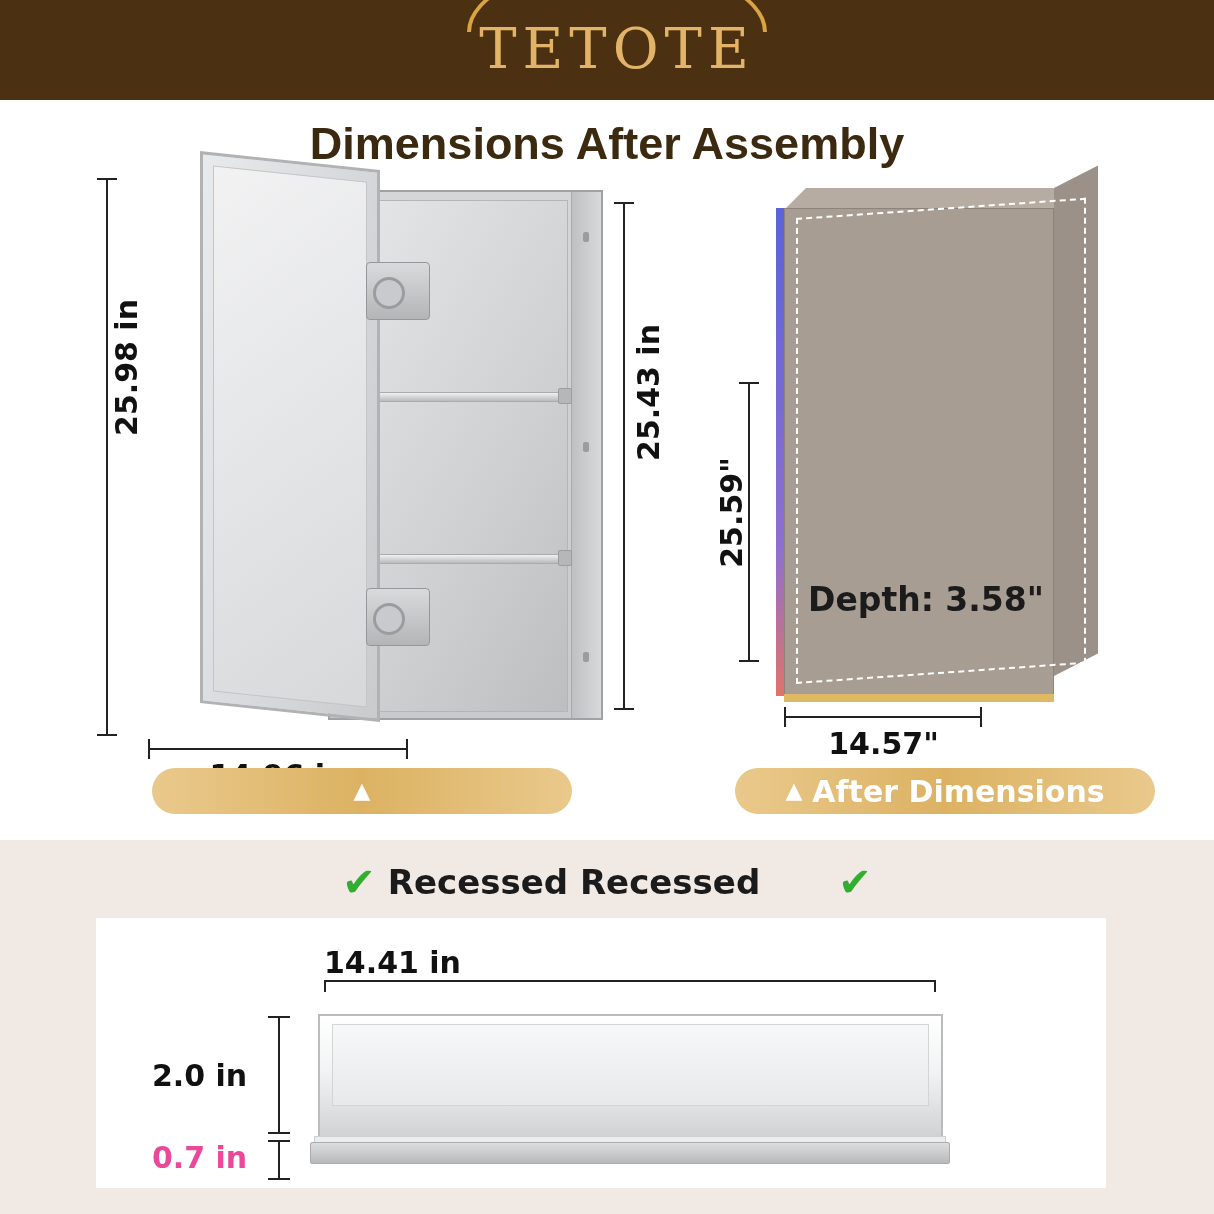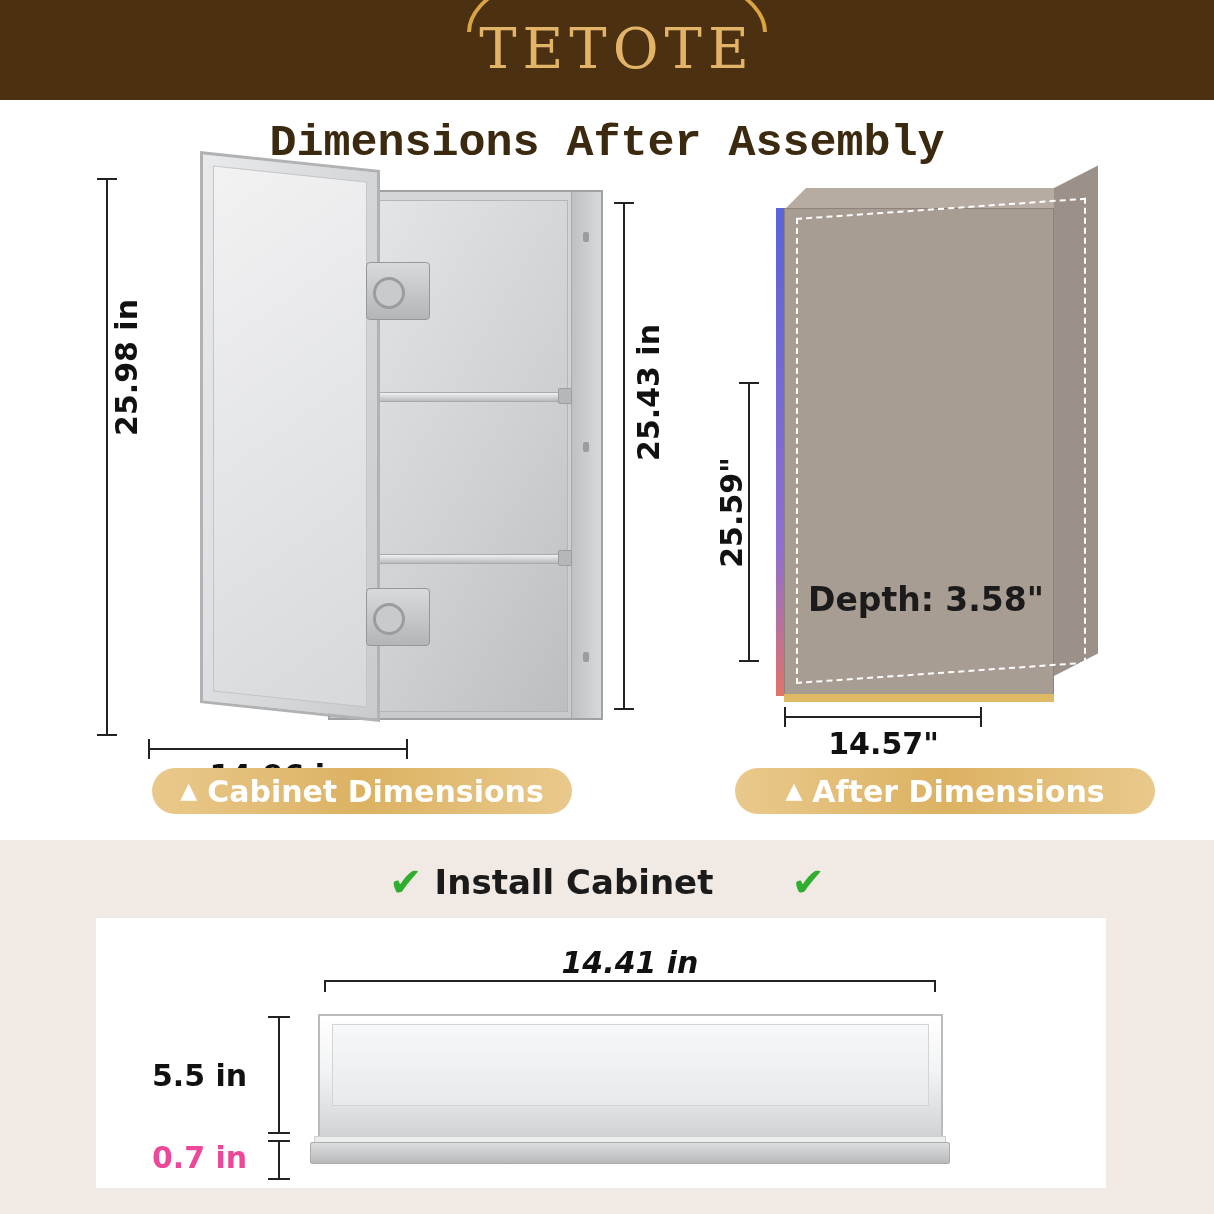--- a/index.html
+++ b/index.html
@@ -48,21 +48,21 @@
     letter-spacing: 6px;
     font-weight: 400;
   }
 
   
   .main-title {
     position: absolute;
     top: 118px;
     left: 0; right: 0;
     text-align: center;
-    font-family: Liberation Mono, monospace;
+    font-family: Liberation Sans, sans-serif;
     font-weight: bold;
     font-size: 45px;
     color: #3b2a10;
   }
 
   
   .top-section {
     position: absolute;
     top: 170px;
     left: 0;
@@ -502,27 +502,26 @@
     width: 2px; height: 22px;
     background: #222;
   }
   .dim-h-top::before { left: 0; }
   .dim-h-top::after { right: 0; }
   .dim-h-top-label {
     position: absolute;
     left: 228px;
     top: 28px;
     width: 612px;
-    text-align: center;
+    text-align: left;
     font-size: 30px;
     font-weight: bold;
     color: #111;
     background: #ffffff;
     line-height: 34px;
-    font-style: italic;
   }
   .dim-v-b1 {
     position: absolute;
     left: 182px;
     top: 98px;
     width: 2px;
     height: 118px;
     background: #222;
   }
   .dim-v-b1::before, .dim-v-b1::after {
@@ -627,48 +626,47 @@
     <div class="dim-v-cut"></div>
     <div class="dim-v-cut-label">25.59"</div>
 
     <div class="dim-h-cut"></div>
     <div class="dim-h-cut-label">14.57"</div>
   </div>
 </div>
 
 <div class="pill" id="pill-cabinet">
   <span class="tri">▲</span>
-  <span>Cabinet Dimensions</span>
 </div>
 <div class="pill" id="pill-cutout">
   <span class="tri">▲</span>
   <span>After Dimensions</span>
 </div>
 
 <div class="bottom-section">
 
   <div class="check-row">
     <div class="check-item">
       <span class="check-mark">✔</span>
-      <span>Install Cabinet</span>
+      <span>Recessed Recessed</span>
     </div>
     <div class="check-item">
       <span class="check-mark">✔</span>
     </div>
   </div>
 
   <div class="bottom-panel">
     <div class="dim-h-top"></div>
     <div class="dim-h-top-label">14.41 in</div>
 
     <div class="tv-body">
       <div class="tv-inner"></div>
     </div>
     <div class="tv-lip2"></div>
     <div class="tv-lip"></div>
 
     <div class="dim-v-b1"></div>
-    <div class="lbl-36">5.5 in</div>
+    <div class="lbl-36">2.0 in</div>
 
     <div class="dim-v-b2"></div>
     <div class="lbl-07">0.7 in</div>
   </div>
 </div>
 
 </body></html>

